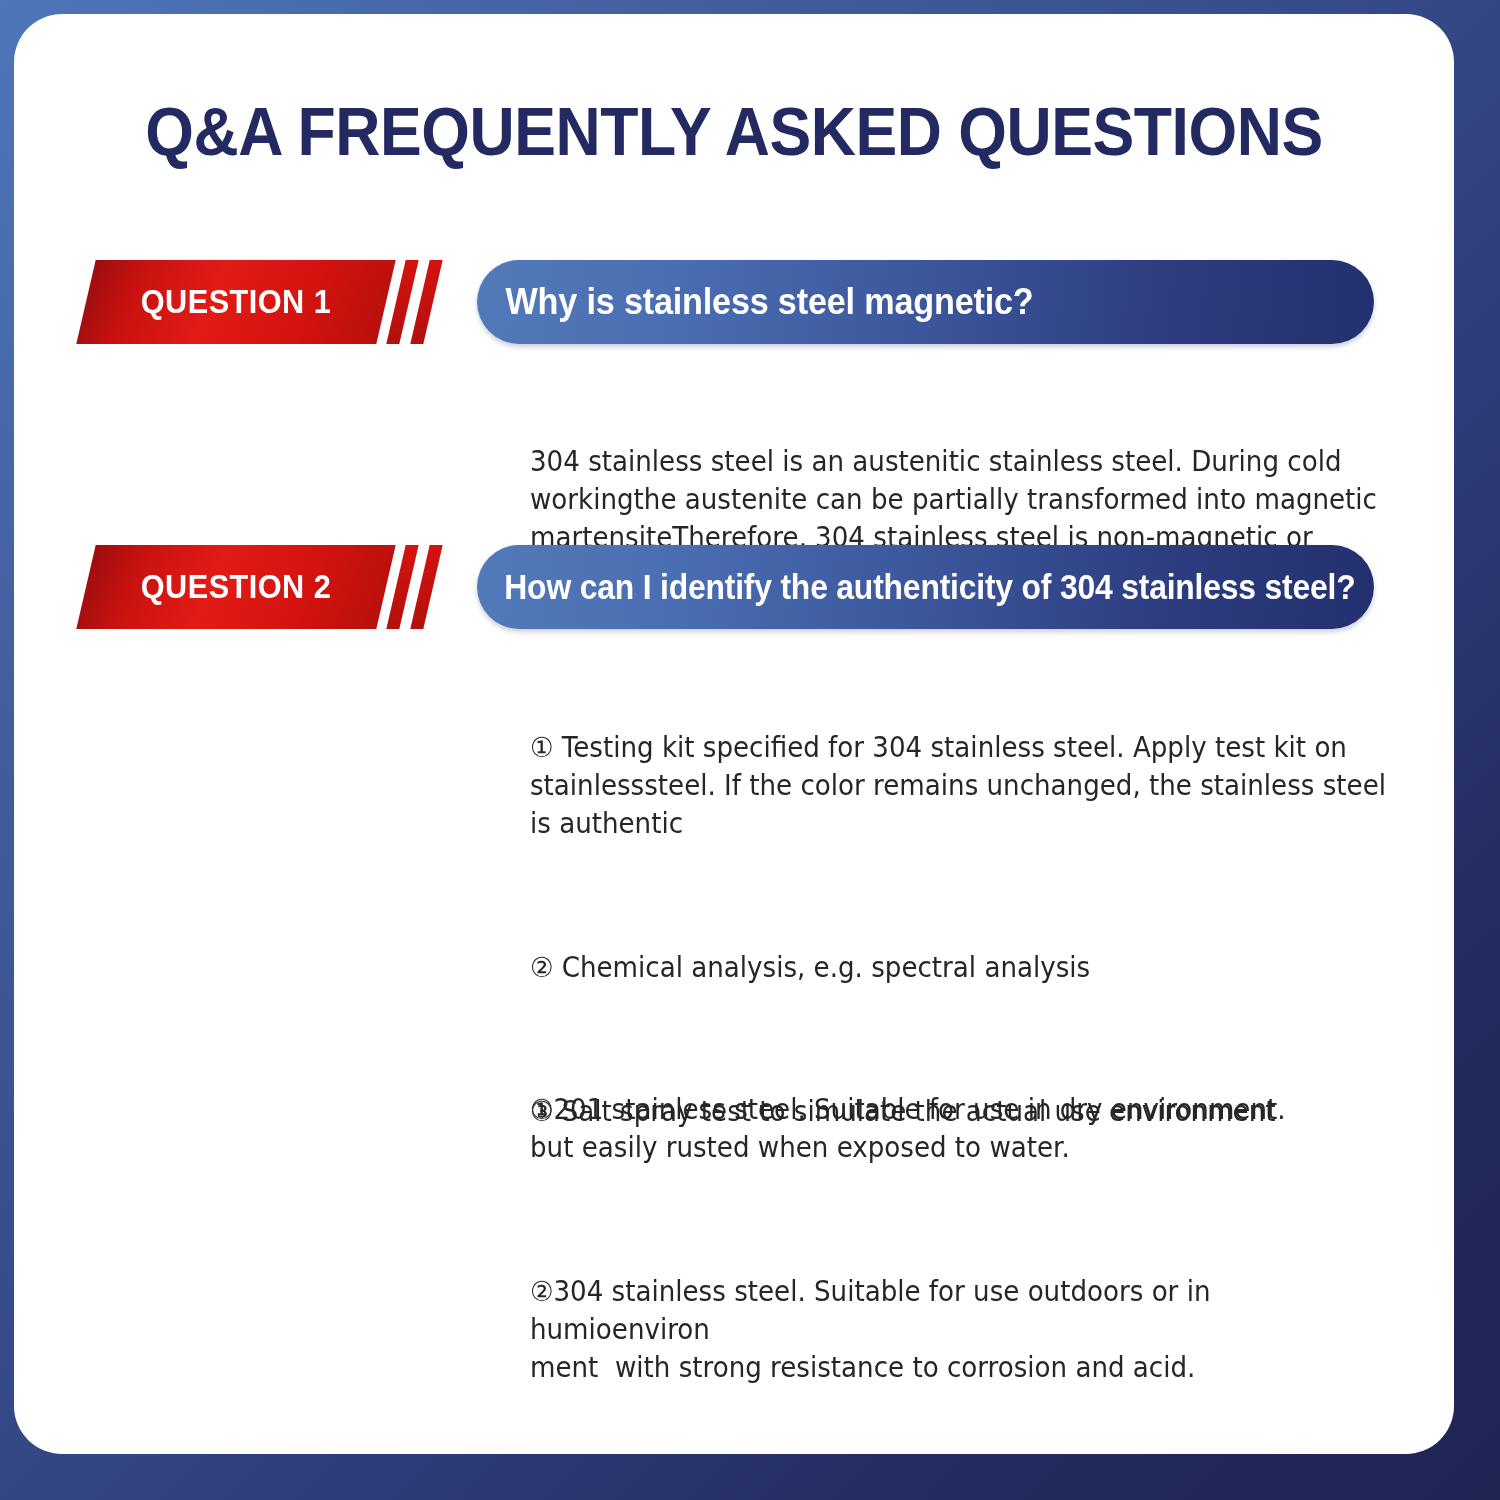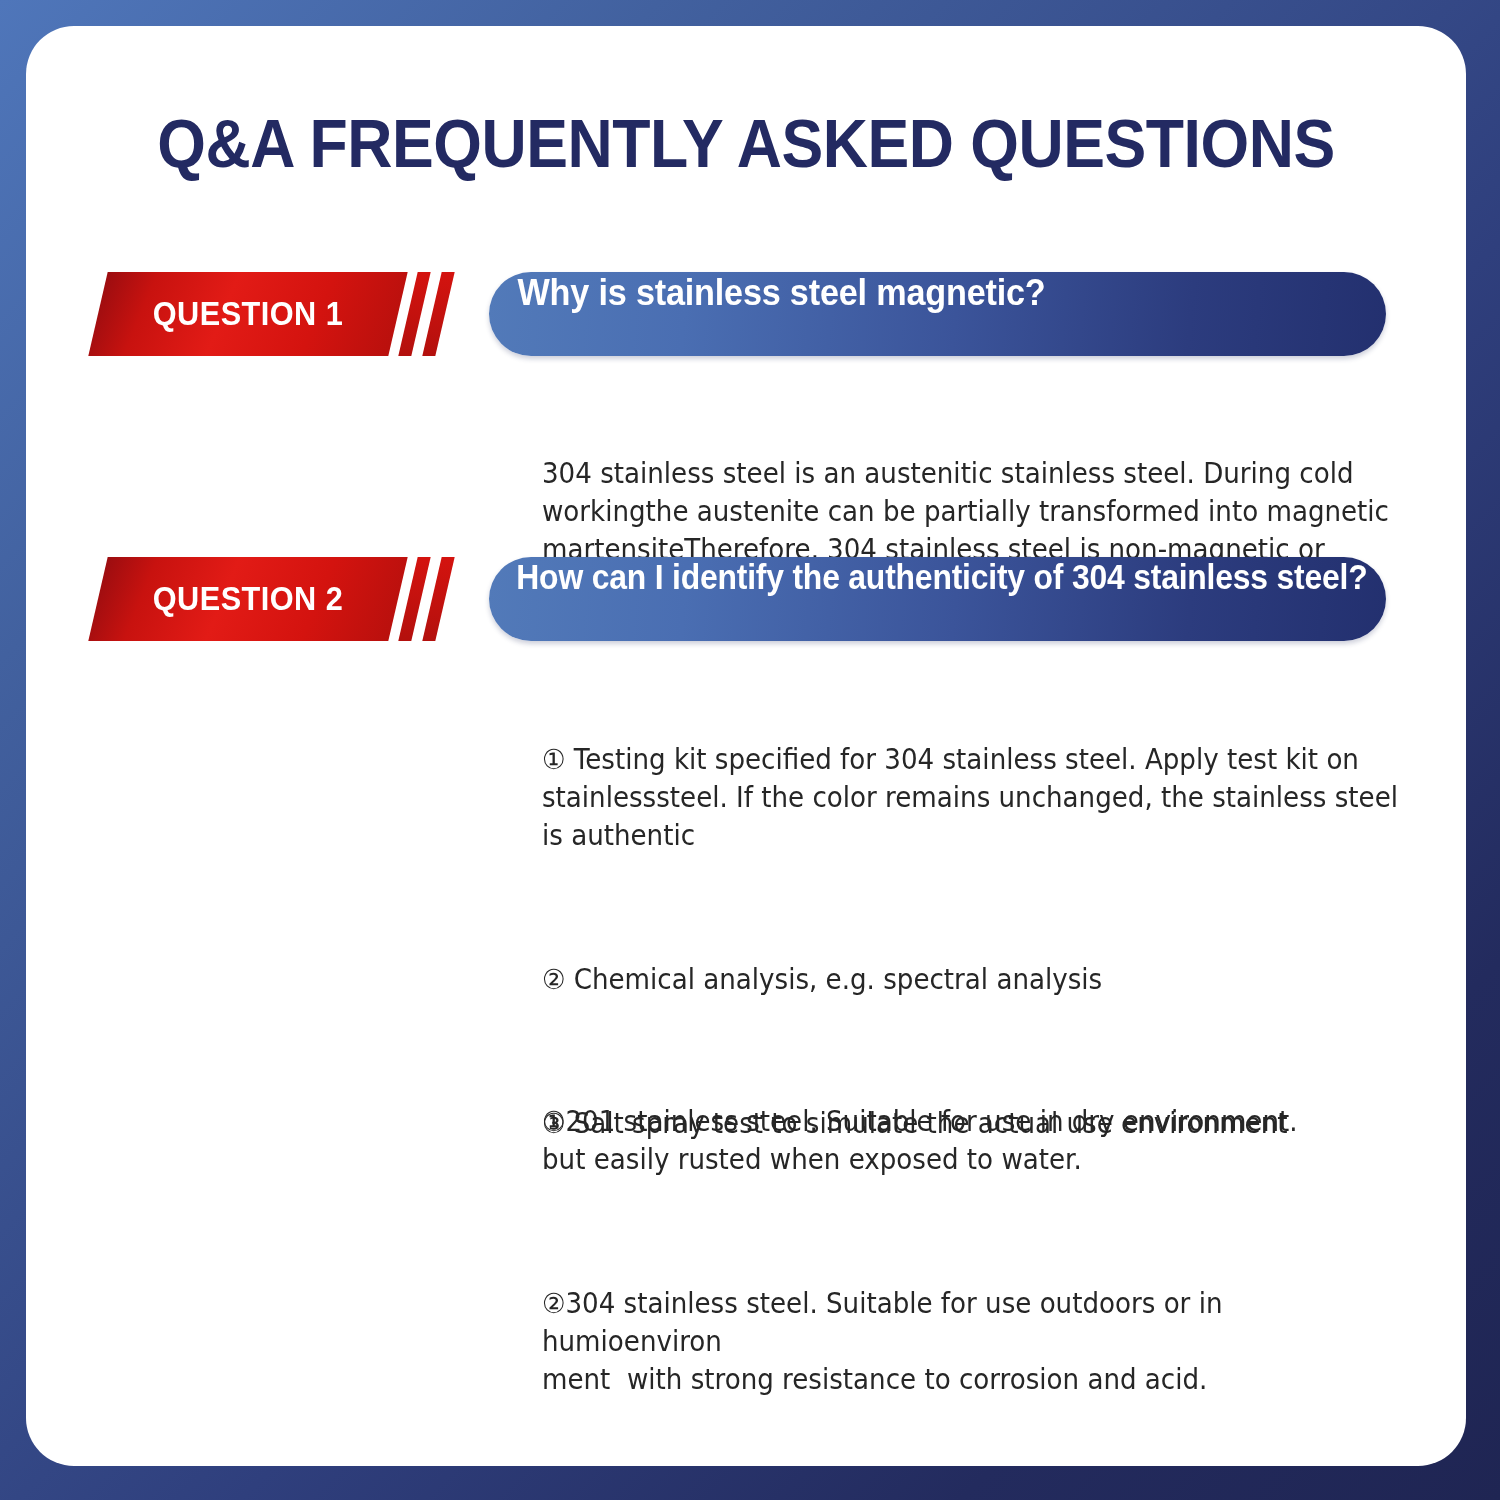--- a/index.html
+++ b/index.html
@@ -12,21 +12,21 @@
   body {
     font-family: "DejaVu Sans", sans-serif;
     background: linear-gradient(135deg, #4f76ba 0%, #42619f 22%, #2f3f7d 58%, #232b5e 82%, #1f2553 100%);
     overflow: hidden;
   }
 
   .page {
     position: relative;
     width: 1500px;
     height: 1500px;
-    padding: 26px;
+    padding: 14px;
   }
 
   .card {
     position: relative;
     width: 1440px;
     height: 1440px;
     background: #ffffff;
     border-radius: 48px;
     overflow: hidden;
   }
@@ -107,21 +107,21 @@
   
   .pill {
     position: absolute;
     left: 463px;
     top: 0;
     width: 897px;
     height: 84px;
     border-radius: 42px;
     background: linear-gradient(95deg, #527ab9 0%, #4a6eb2 22%, #3b549a 52%, #2c3c7e 78%, #23306f 100%);
     display: flex;
-    align-items: flex-start;
+    align-items: center;
     box-shadow: 0 3px 5px rgba(30,40,90,0.22);
   }
 
   .pill-text {
     color: #ffffff;
     font-family: "Liberation Sans", sans-serif;
     font-weight: bold;
     font-size: 36px;
     padding-left: 30px;
     letter-spacing: -0.2px;

